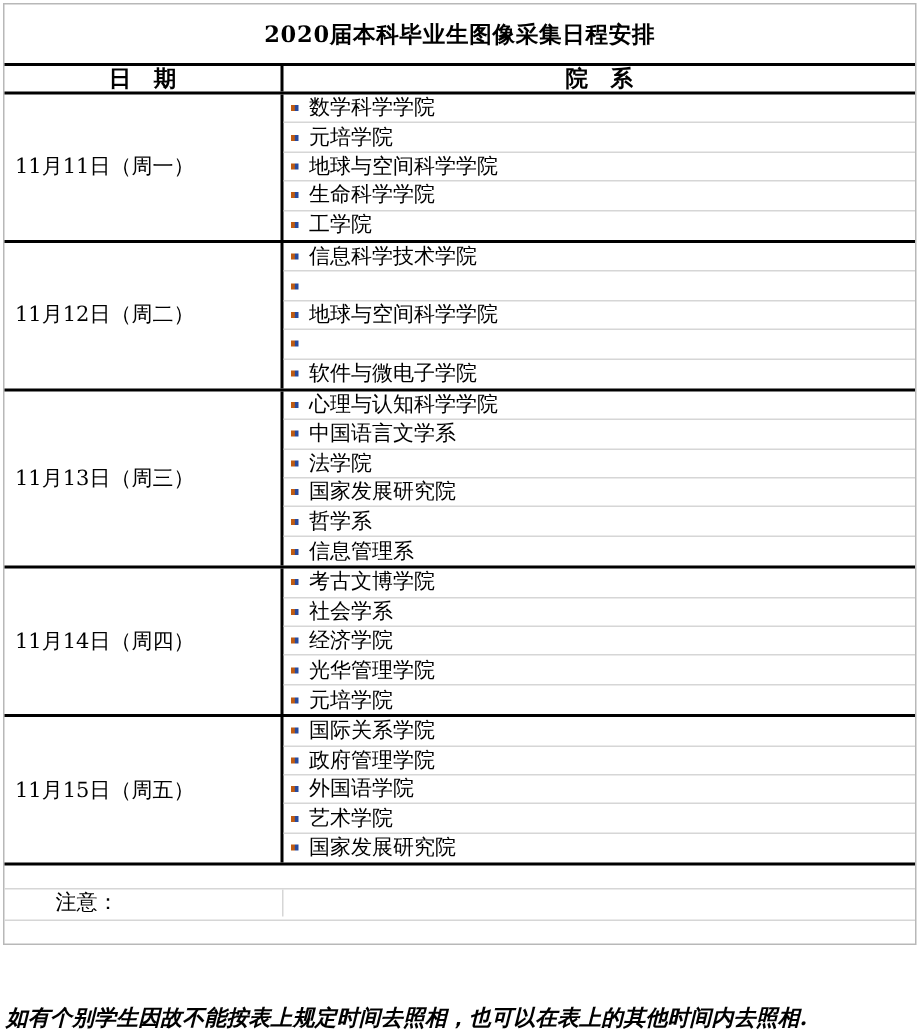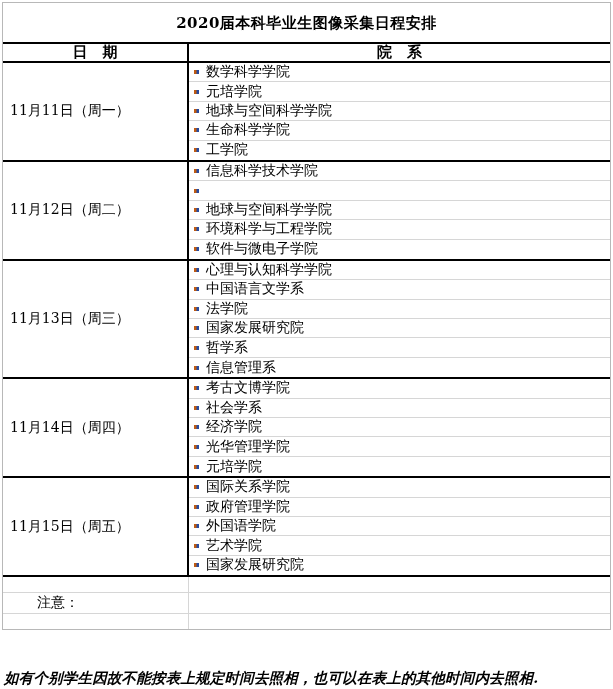--- a/index.html
+++ b/index.html
@@ -80,20 +80,21 @@
     display: inline-block;
     width: 5px; height: 4px;
     margin: 0 7px 0 1px;
     background: linear-gradient(90deg, var(--bullet-orange) 0 45%, var(--bullet-blue) 55% 100%);
     flex: 0 0 auto;
   }
 
   .bottom-row {
     display: flex;
     border-bottom: 1px solid var(--grid-gray);
+    flex-direction: column;
   }
   .bottom-row:last-child { border-bottom: none; }
   .bottom-row .b-left {
     width: 186px;
     border-right: 1px solid var(--grid-gray);
     display: flex; align-items: center;
     font-size: 14px;
   }
   .bottom-row .b-right { flex: 1; }
   .row-empty-1 { height: 16px; }
@@ -160,21 +161,20 @@
             </div>
             <div class="dept-line">
               <span class="bullet"></span>
             </div>
             <div class="dept-line">
               <span class="bullet"></span>
               <span class="dept-text">地球与空间科学学院</span>
             </div>
             <div class="dept-line">
               <span class="bullet"></span>
-              <span class="dept-text">环境科学与工程学院</span>
             </div>
             <div class="dept-line">
               <span class="bullet"></span>
               <span class="dept-text">软件与微电子学院</span>
             </div>
           </div>
         </div>
         <div class="group-row">
           <div class="date-cell">11月13日（周三）</div>
           <div class="dept-cell">

